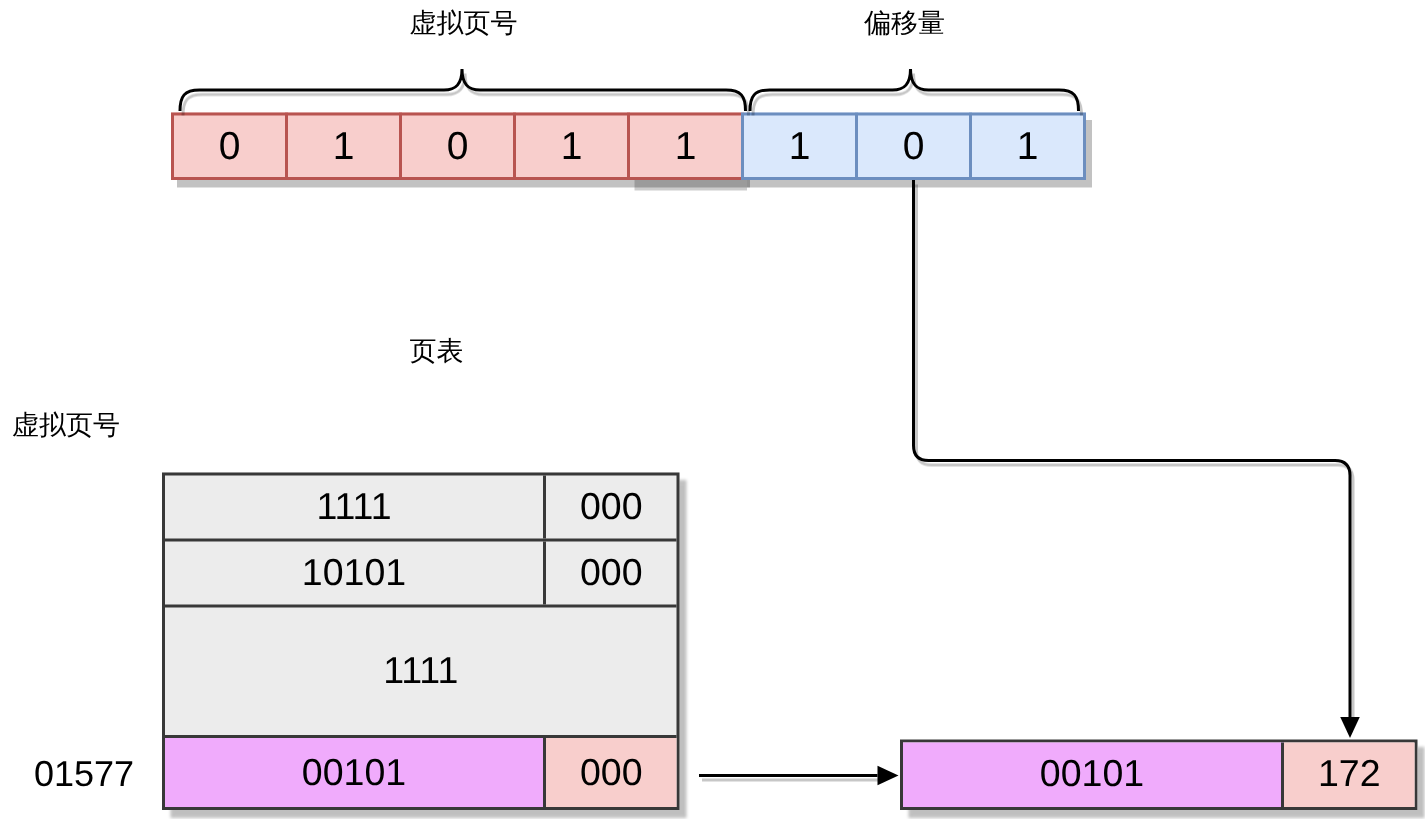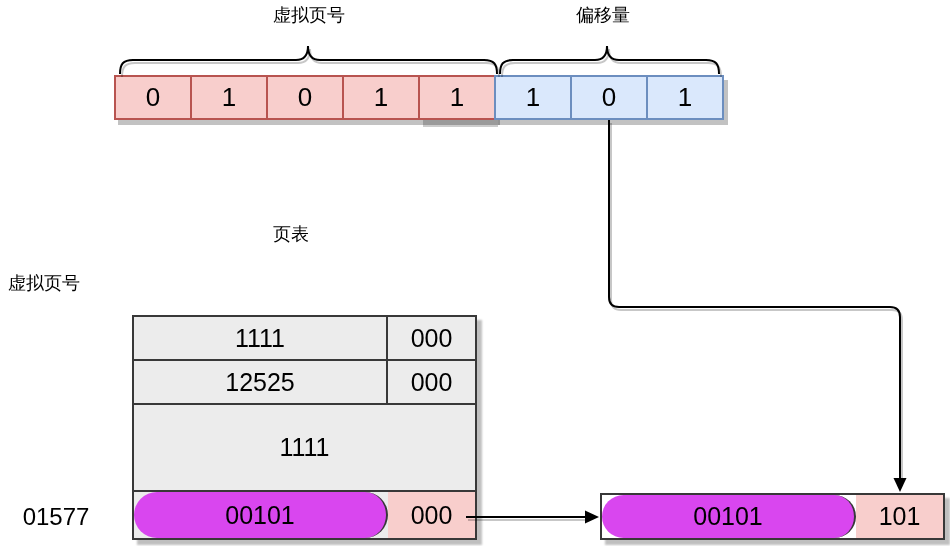--- a/index.html
+++ b/index.html
@@ -20,32 +20,32 @@
   .bit-group.off{left:494px;width:230px;}
   .bit-cell{flex:1;display:flex;align-items:center;justify-content:center;
             font-size:26px;box-sizing:border-box;border:2px solid;}
   .bit-cell + .bit-cell{margin-left:-2px;}
   .vpn .bit-cell{background:#f8cecc;border-color:#b85450;}
   .off .bit-cell{background:#dae8fc;border-color:#6c8ebf;}
   .shadow-patch{left:423px;top:120px;width:75px;height:7px;
                 background:rgba(0,0,0,0.20);}
 
   
-  .ptable{left:132px;top:315px;width:345px;height:225px;
+  .ptable{left:108px;top:315px;width:345px;height:225px;
           background:#ececec;border:2px solid #383838;box-sizing:border-box;
           box-shadow:5px 5px 2px rgba(0,0,0,0.25);
           display:flex;flex-direction:column;}
   .prow{display:flex;box-sizing:border-box;}
   .prow.b{border-bottom:2px solid #383838;}
   .pcell{display:flex;align-items:center;justify-content:center;
          font-size:25px;box-sizing:border-box;}
   .pcell.entry{width:254px;border-right:2px solid #383838;}
   .pcell.frame{flex:1;}
   .pcell.full{flex:1;}
-  .hl-yellow{background:#d946ef;border-radius:23px;}
+  .hl-yellow{background:#f0abfc;}
   .hl-pink{background:#f8cecc;}
 
   
   .presult{left:600px;top:493px;width:345px;height:47px;
            border:2px solid #383838;box-sizing:border-box;
            box-shadow:5px 5px 2px rgba(0,0,0,0.25);display:flex;}
 
   .digits{font-size:24px;line-height:26px;text-align:center;}
 
   svg.overlay{position:absolute;left:0;top:0;pointer-events:none;}
@@ -78,35 +78,35 @@
   <div class="abs cn-label centerx" style="left:291px;top:221px;">页表</div>
   <div class="abs cn-label" style="left:8px;top:270px;">虚拟页号</div>
   <div class="abs digits" style="left:20px;top:504px;width:72px;">01577</div>
 
   <div class="abs ptable">
     <div class="prow b" style="height:44px;">
       <div class="pcell entry">1111</div>
       <div class="pcell frame">000</div>
     </div>
     <div class="prow b" style="height:44px;">
-      <div class="pcell entry">12525</div>
+      <div class="pcell entry">10101</div>
       <div class="pcell frame">000</div>
     </div>
     <div class="prow b" style="height:87px;">
       <div class="pcell full">1111</div>
     </div>
     <div class="prow" style="height:46px;">
       <div class="pcell entry hl-yellow">00101</div>
       <div class="pcell frame hl-pink">000</div>
     </div>
   </div>
 
   <div class="abs presult">
     <div class="pcell entry hl-yellow">00101</div>
-    <div class="pcell frame hl-pink">101</div>
+    <div class="pcell frame hl-pink">172</div>
   </div>
 
   <svg class="overlay" width="950" height="546" viewBox="0 0 950 546">
     <path class="stroke2 shadowed" d="M 120 74 C 120 64, 123 60, 133 60 L 296 60 C 304 60, 308 56, 308 46
              C 308 56, 312 60, 320 60 L 484 60 C 494 60, 497 64, 497 74"></path>
     <path class="stroke2 shadowed" d="M 500 74 C 500 64, 503 60, 513 60 L 595 60 C 603 60, 607 56, 607 46
              C 607 56, 611 60, 619 60 L 706 60 C 716 60, 719 64, 719 74"></path>
     <g>
       <path class="stroke2 shadowed" d="M 609 120 L 609 297 Q 609 307 619 307 L 890 307 Q 900 307 900 317 L 900 479"></path>
       <path class="ahead" d="M 900 492 L 893.5 478 L 906.5 478 Z"></path>

